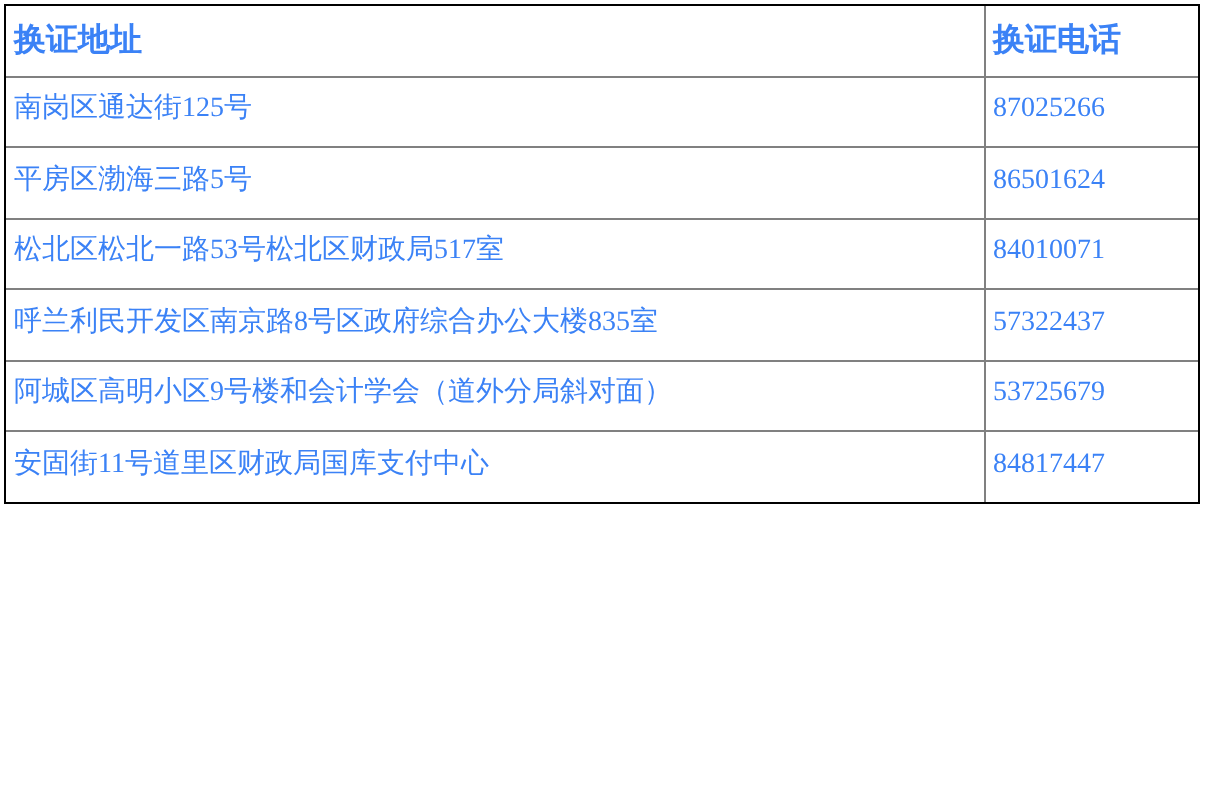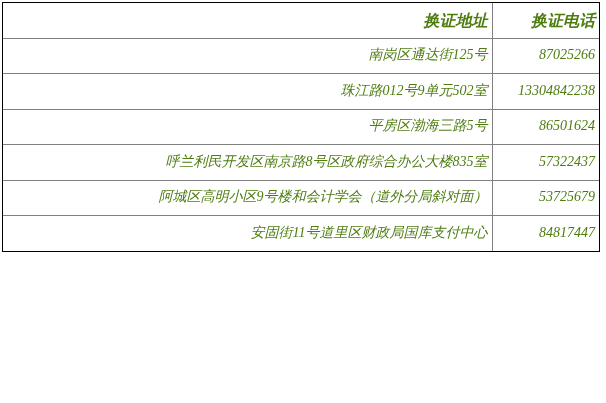--- a/index.html
+++ b/index.html
@@ -30,30 +30,29 @@
     table-layout: fixed;
     width: 100%;
     background: #ffffff;
   }
   table.renewal col.c-addr  { width: 489px; }
   table.renewal col.c-phone { width: auto; }
   table.renewal th,
   table.renewal td {
     height: 34.5px;
     padding: 0 4px;
-    text-align: right;
+    text-align: left;
     vertical-align: middle;
-    color: #4d7c0f;
+    color: #3b82f6;
     font-size: 14px;
     line-height: 1.2;
     border-right: 1px solid #808080;
     border-bottom: 1px solid #808080;
     overflow: hidden;
     white-space: nowrap;
-    font-style: italic;
   }
   table.renewal th {
     font-size: 16px;
     font-weight: bold;
   }
   table.renewal th:last-child,
   table.renewal td:last-child {
     border-right: none;
   }
   table.renewal tr:last-child td {
@@ -75,26 +74,26 @@
           <th>换证地址</th>
           <th>换证电话</th>
         </tr>
       </thead>
       <tbody>
         <tr>
           <td>南岗区通达街125号</td>
           <td>87025266</td>
         </tr>
         <tr>
-          <td>珠江路012号9单元502室</td>
-          <td>13304842238</td>
+          <td>平房区渤海三路5号</td>
+          <td>86501624</td>
         </tr>
         <tr>
-          <td>平房区渤海三路5号</td>
-          <td>86501624</td>
+          <td>松北区松北一路53号松北区财政局517室</td>
+          <td>84010071</td>
         </tr>
         <tr>
           <td>呼兰利民开发区南京路8号区政府综合办公大楼835室</td>
           <td>57322437</td>
         </tr>
         <tr>
           <td>阿城区高明小区9号楼和会计学会（道外分局斜对面）</td>
           <td>53725679</td>
         </tr>
         <tr>

